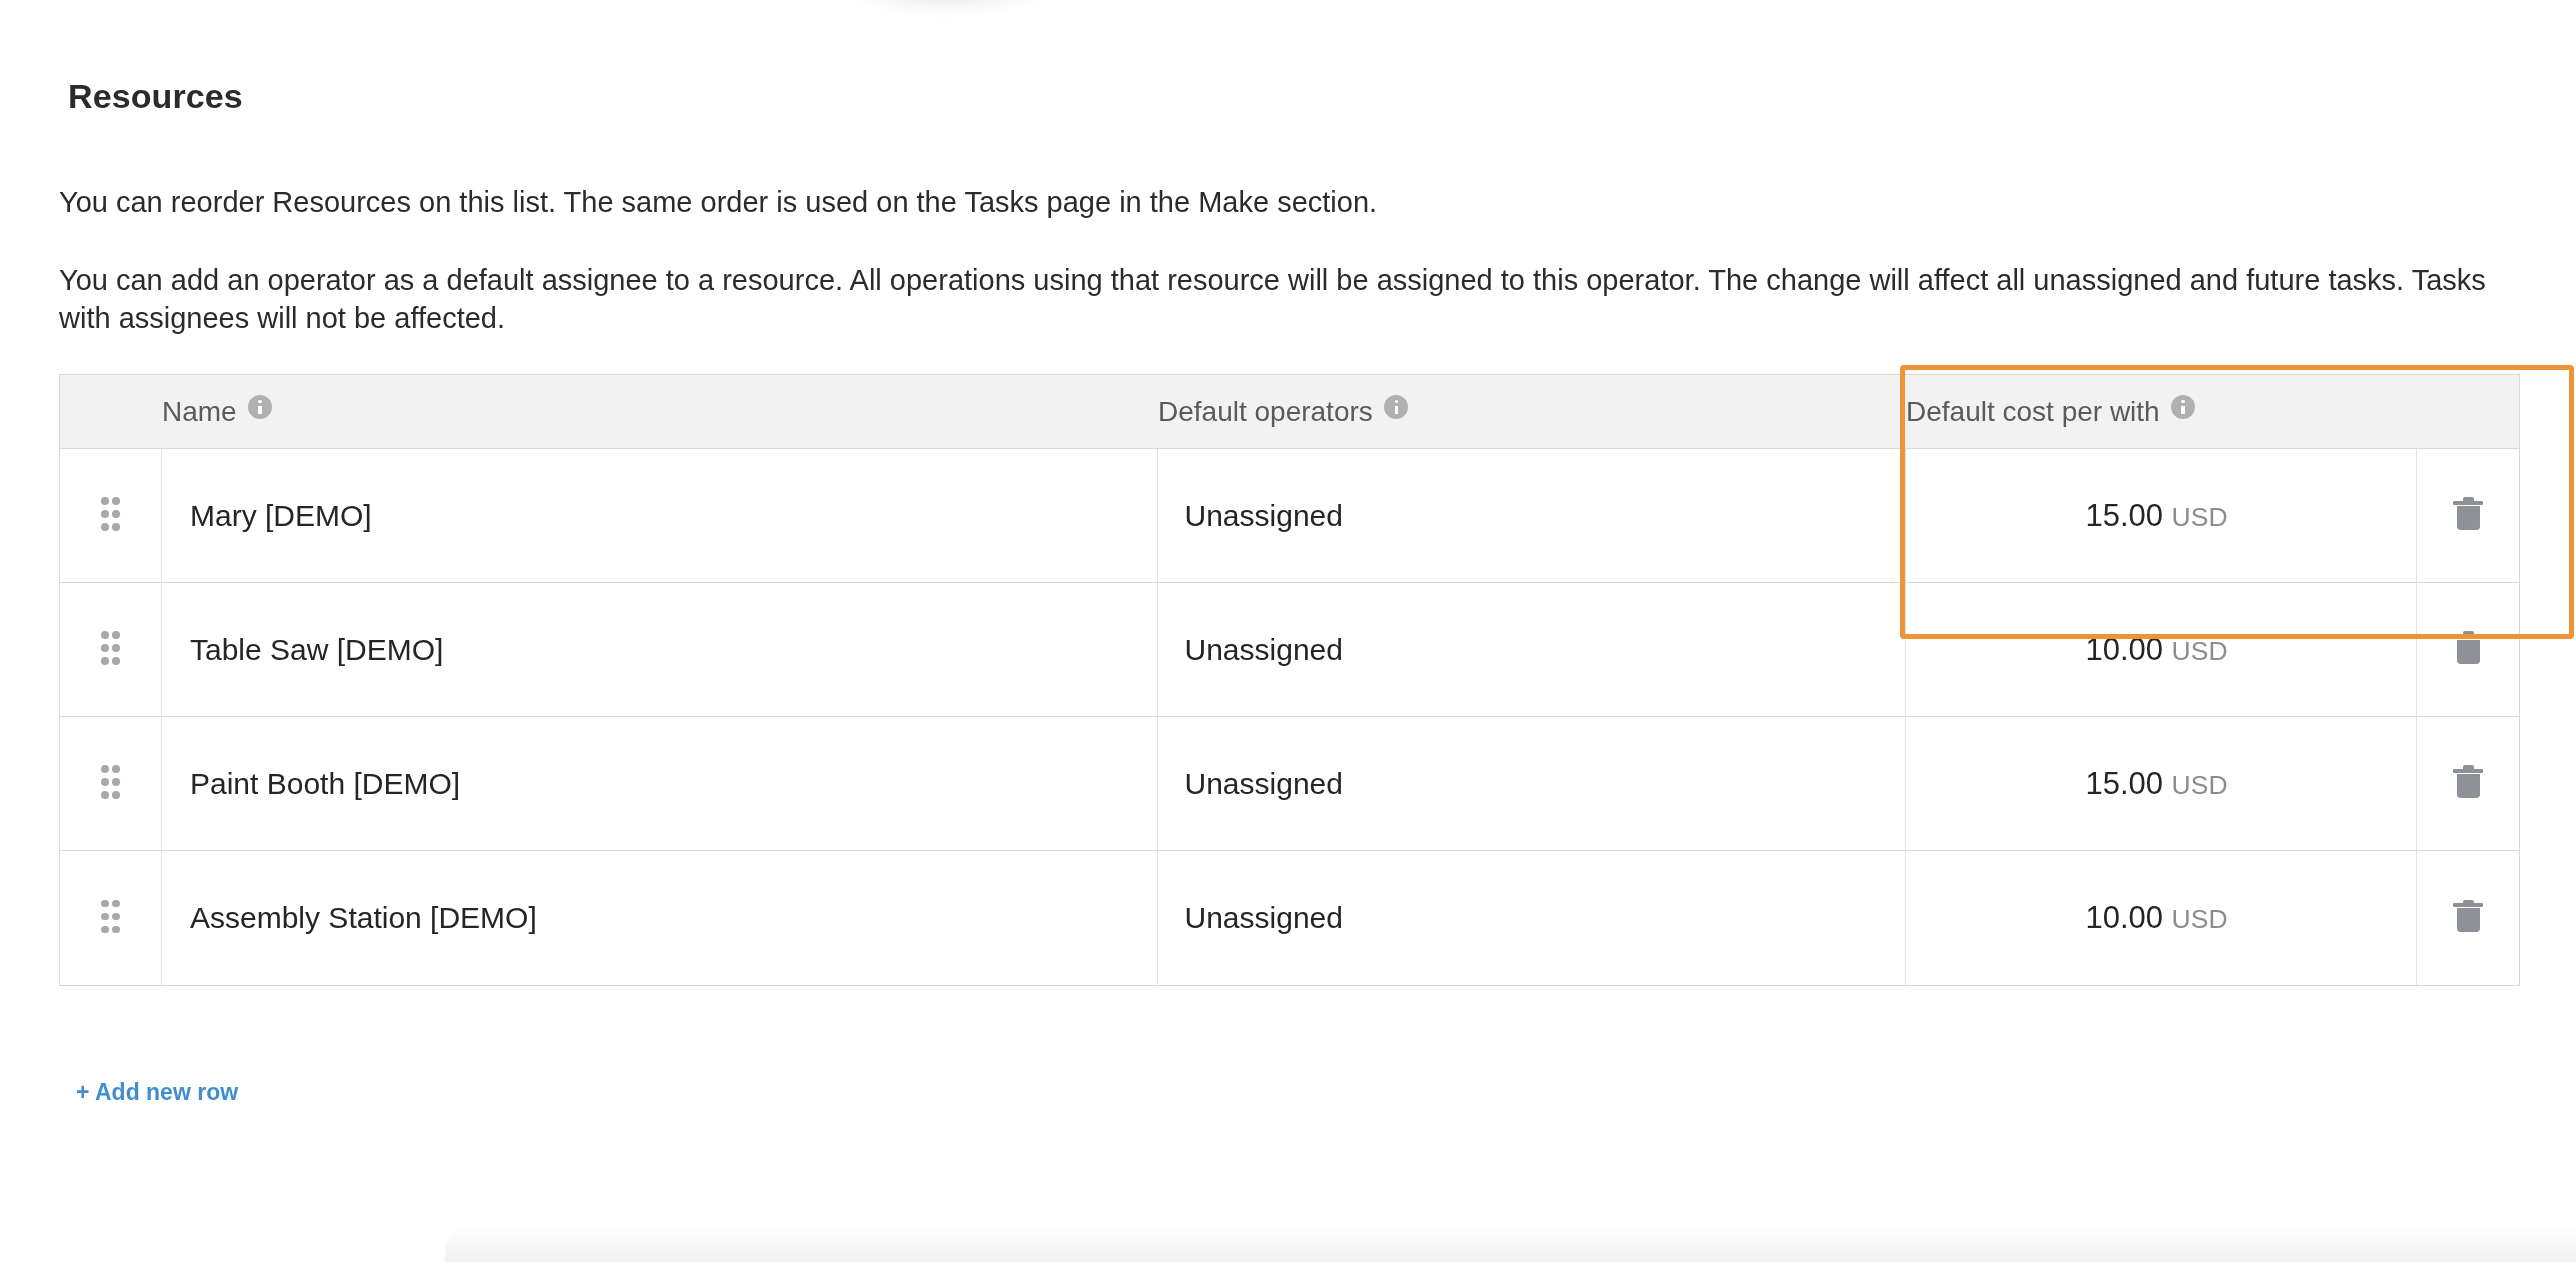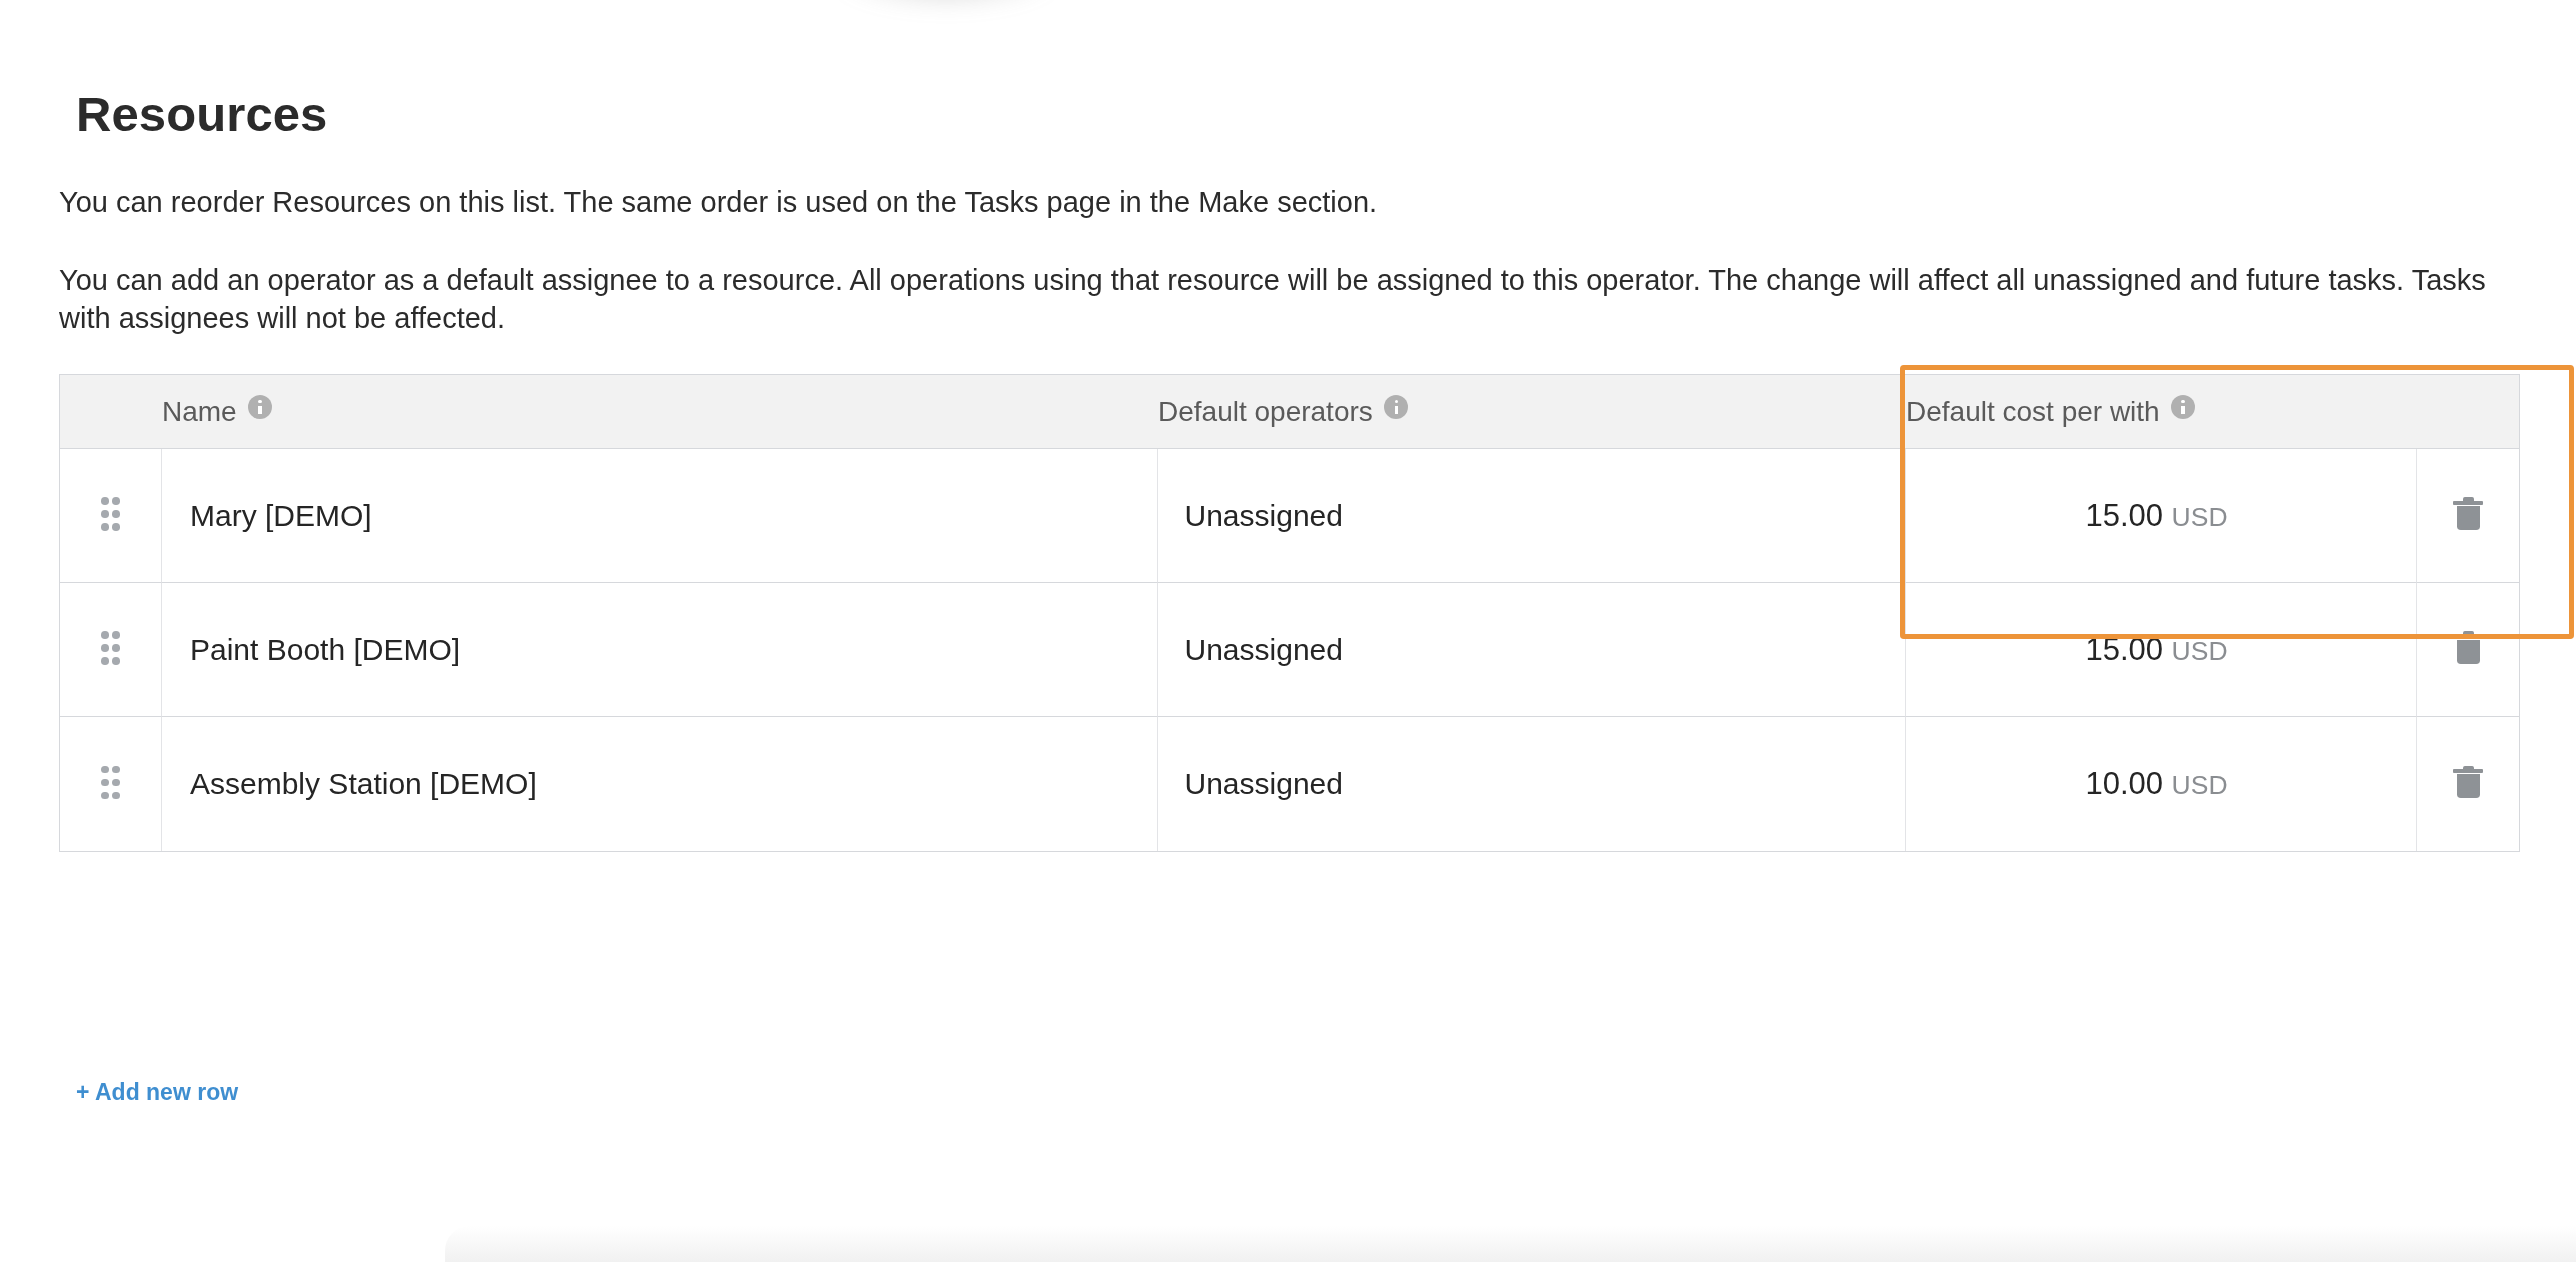--- a/index.html
+++ b/index.html
@@ -39,22 +39,22 @@
   }
 
   .content {
     position: absolute;
     top: 0; left: 0;
     width: 2576px;
   }
 
   .page-title {
     position: absolute;
-    left: 76px; top: 55px;
-    font-size: 49px;
+    left: 68px; top: 55px;
+    font-size: 34px;
     font-weight: bold;
     color: #2b2b2b;
     letter-spacing: 0.1px;
     line-height: 1.1;
   }
 
   .para {
     position: absolute;
     left: 59px;
     font-size: 29px;
@@ -276,20 +276,27 @@
         <tbody id="table-body">
             <tr>
               <td class="cell-handle"><span class="drag-handle"><i></i><i></i><i></i><i></i><i></i><i></i></span></td>
               <td class="cell-name">Mary [DEMO]</td>
               <td class="cell-ops">Unassigned</td>
               <td class="cell-cost"><span class="cost-value">15.00</span><span class="cost-currency">USD</span></td>
               <td class="cell-del"><span class="trash"><span class="knob"></span><span class="lid"></span><span class="body"></span></span></td>
             </tr>
             <tr>
               <td class="cell-handle"><span class="drag-handle"><i></i><i></i><i></i><i></i><i></i><i></i></span></td>
+              <td class="cell-name">Table Saw [DEMO]</td>
+              <td class="cell-ops">Unassigned</td>
+              <td class="cell-cost"><span class="cost-value">10.00</span><span class="cost-currency">USD</span></td>
+              <td class="cell-del"><span class="trash"><span class="knob"></span><span class="lid"></span><span class="body"></span></span></td>
+            </tr>
+            <tr>
+              <td class="cell-handle"><span class="drag-handle"><i></i><i></i><i></i><i></i><i></i><i></i></span></td>
               <td class="cell-name">Paint Booth [DEMO]</td>
               <td class="cell-ops">Unassigned</td>
               <td class="cell-cost"><span class="cost-value">15.00</span><span class="cost-currency">USD</span></td>
               <td class="cell-del"><span class="trash"><span class="knob"></span><span class="lid"></span><span class="body"></span></span></td>
             </tr>
             <tr>
               <td class="cell-handle"><span class="drag-handle"><i></i><i></i><i></i><i></i><i></i><i></i></span></td>
               <td class="cell-name">Assembly Station [DEMO]</td>
               <td class="cell-ops">Unassigned</td>
               <td class="cell-cost"><span class="cost-value">10.00</span><span class="cost-currency">USD</span></td>

